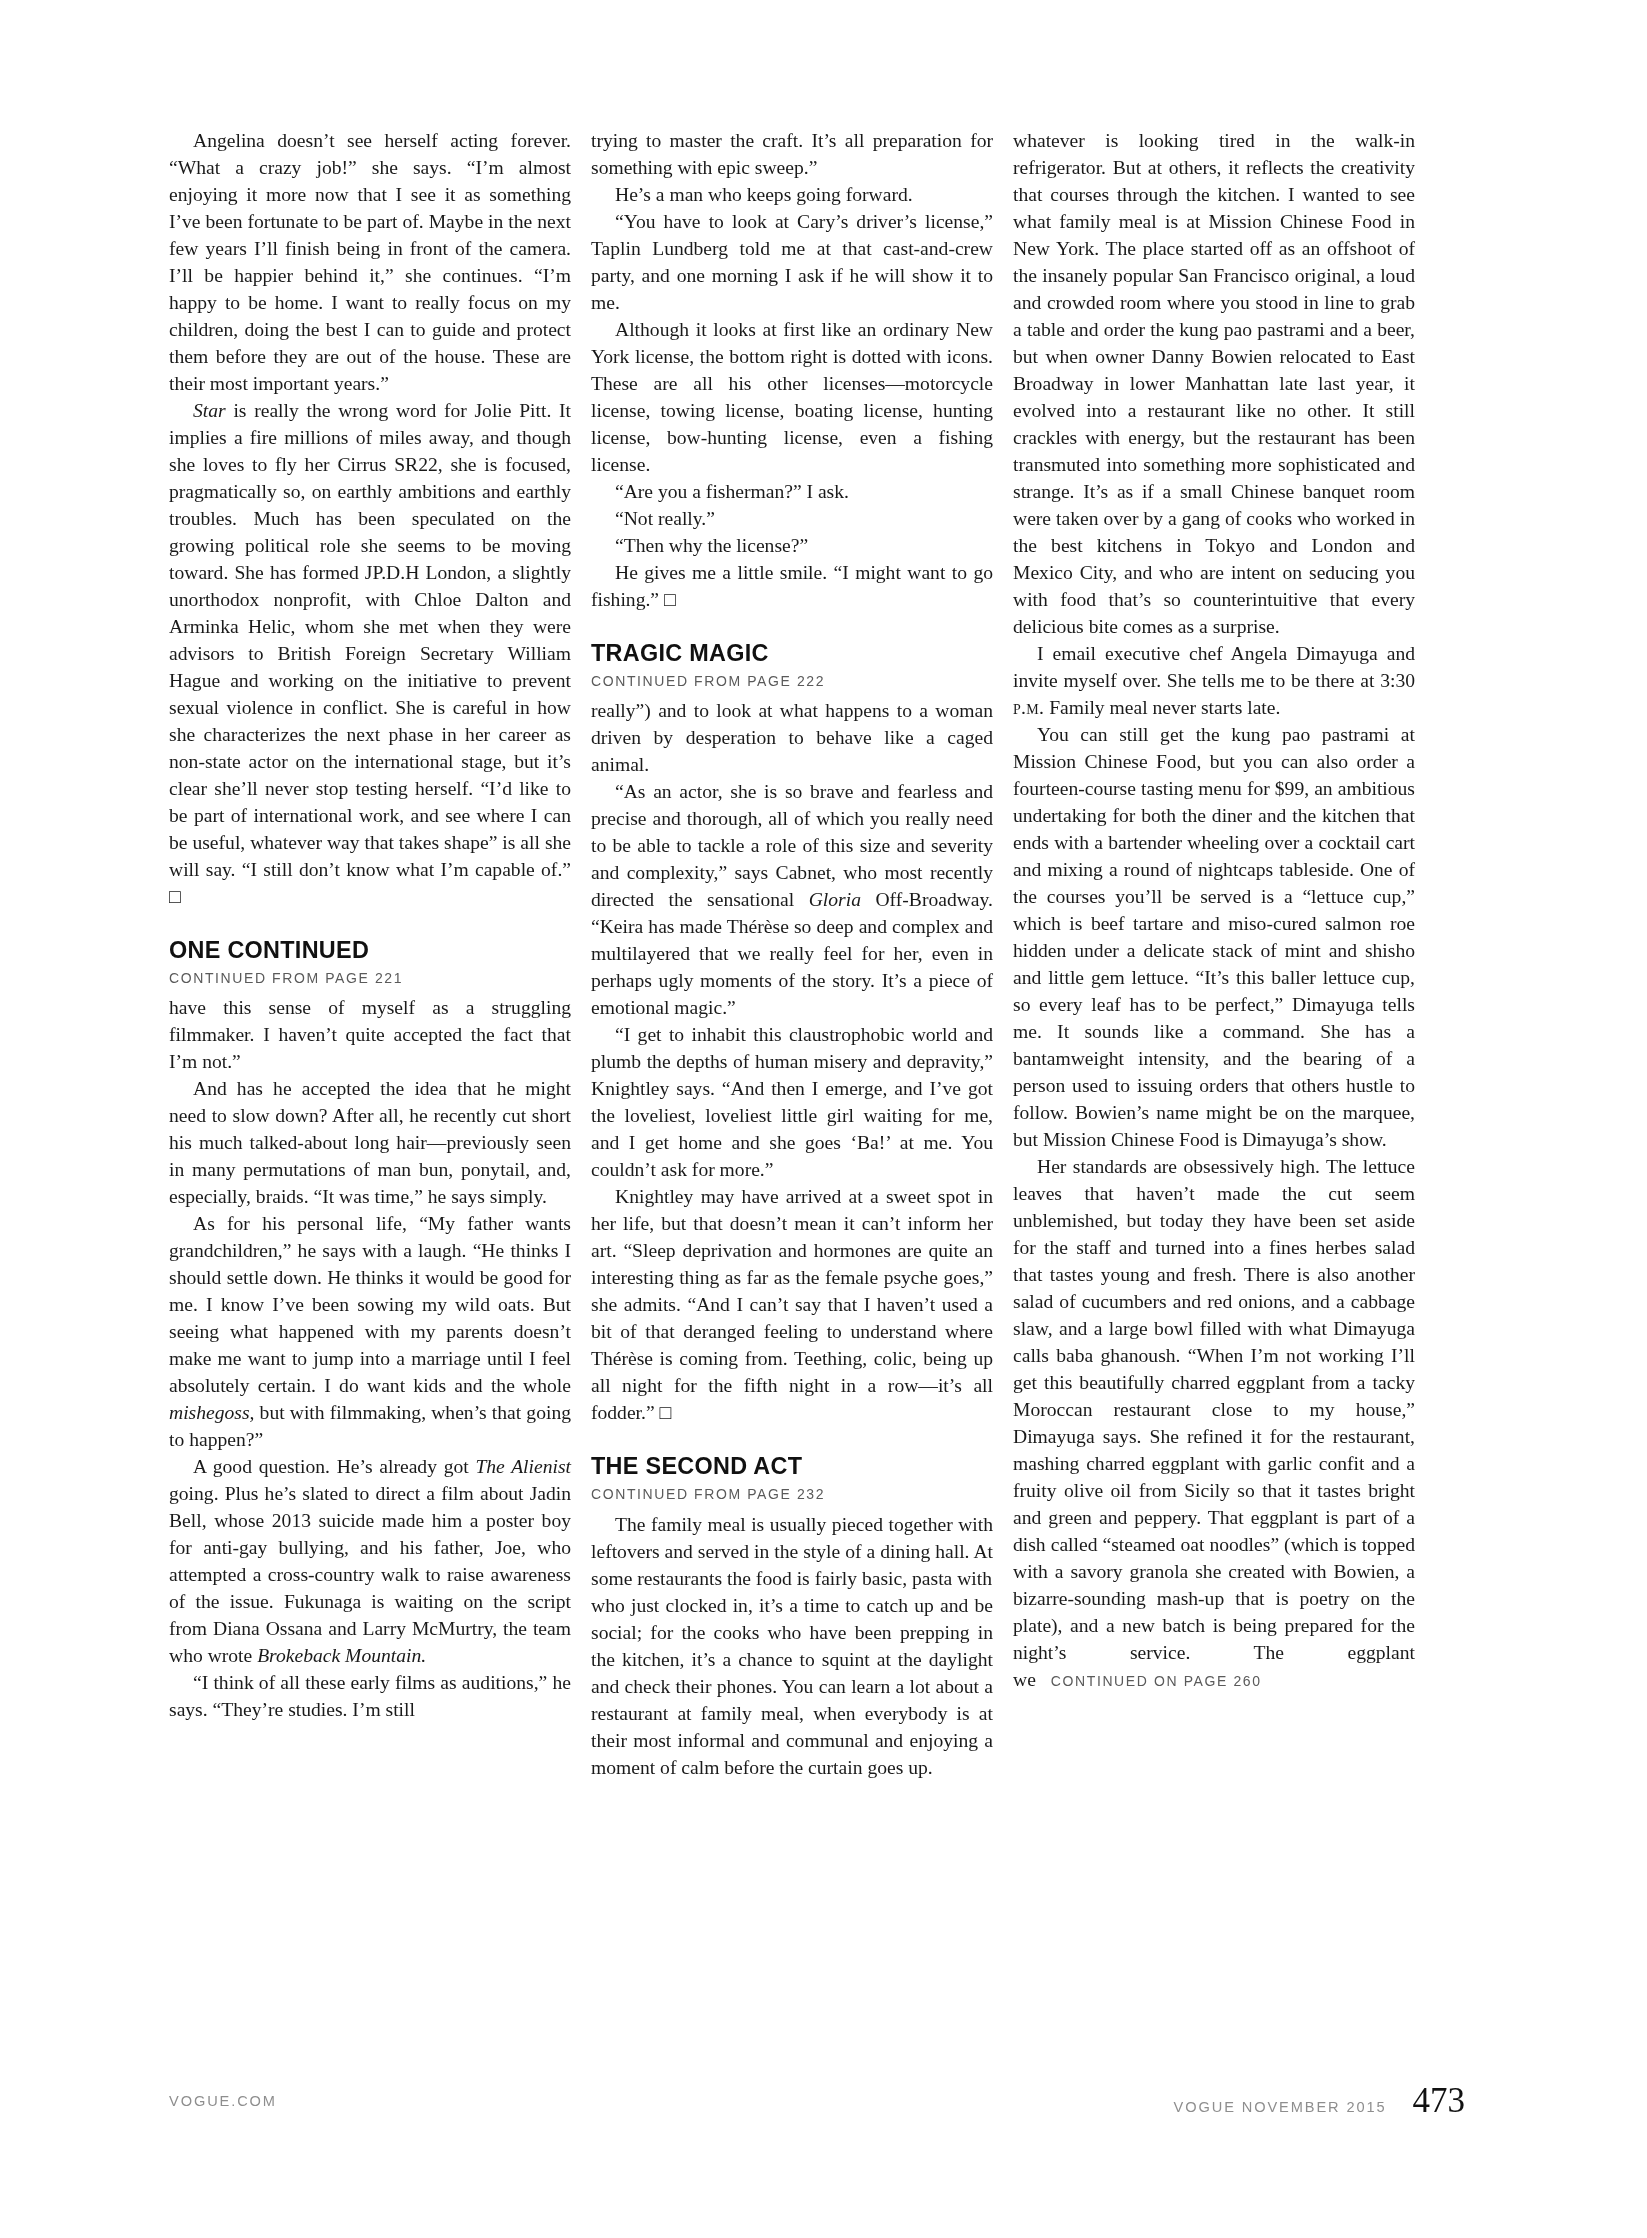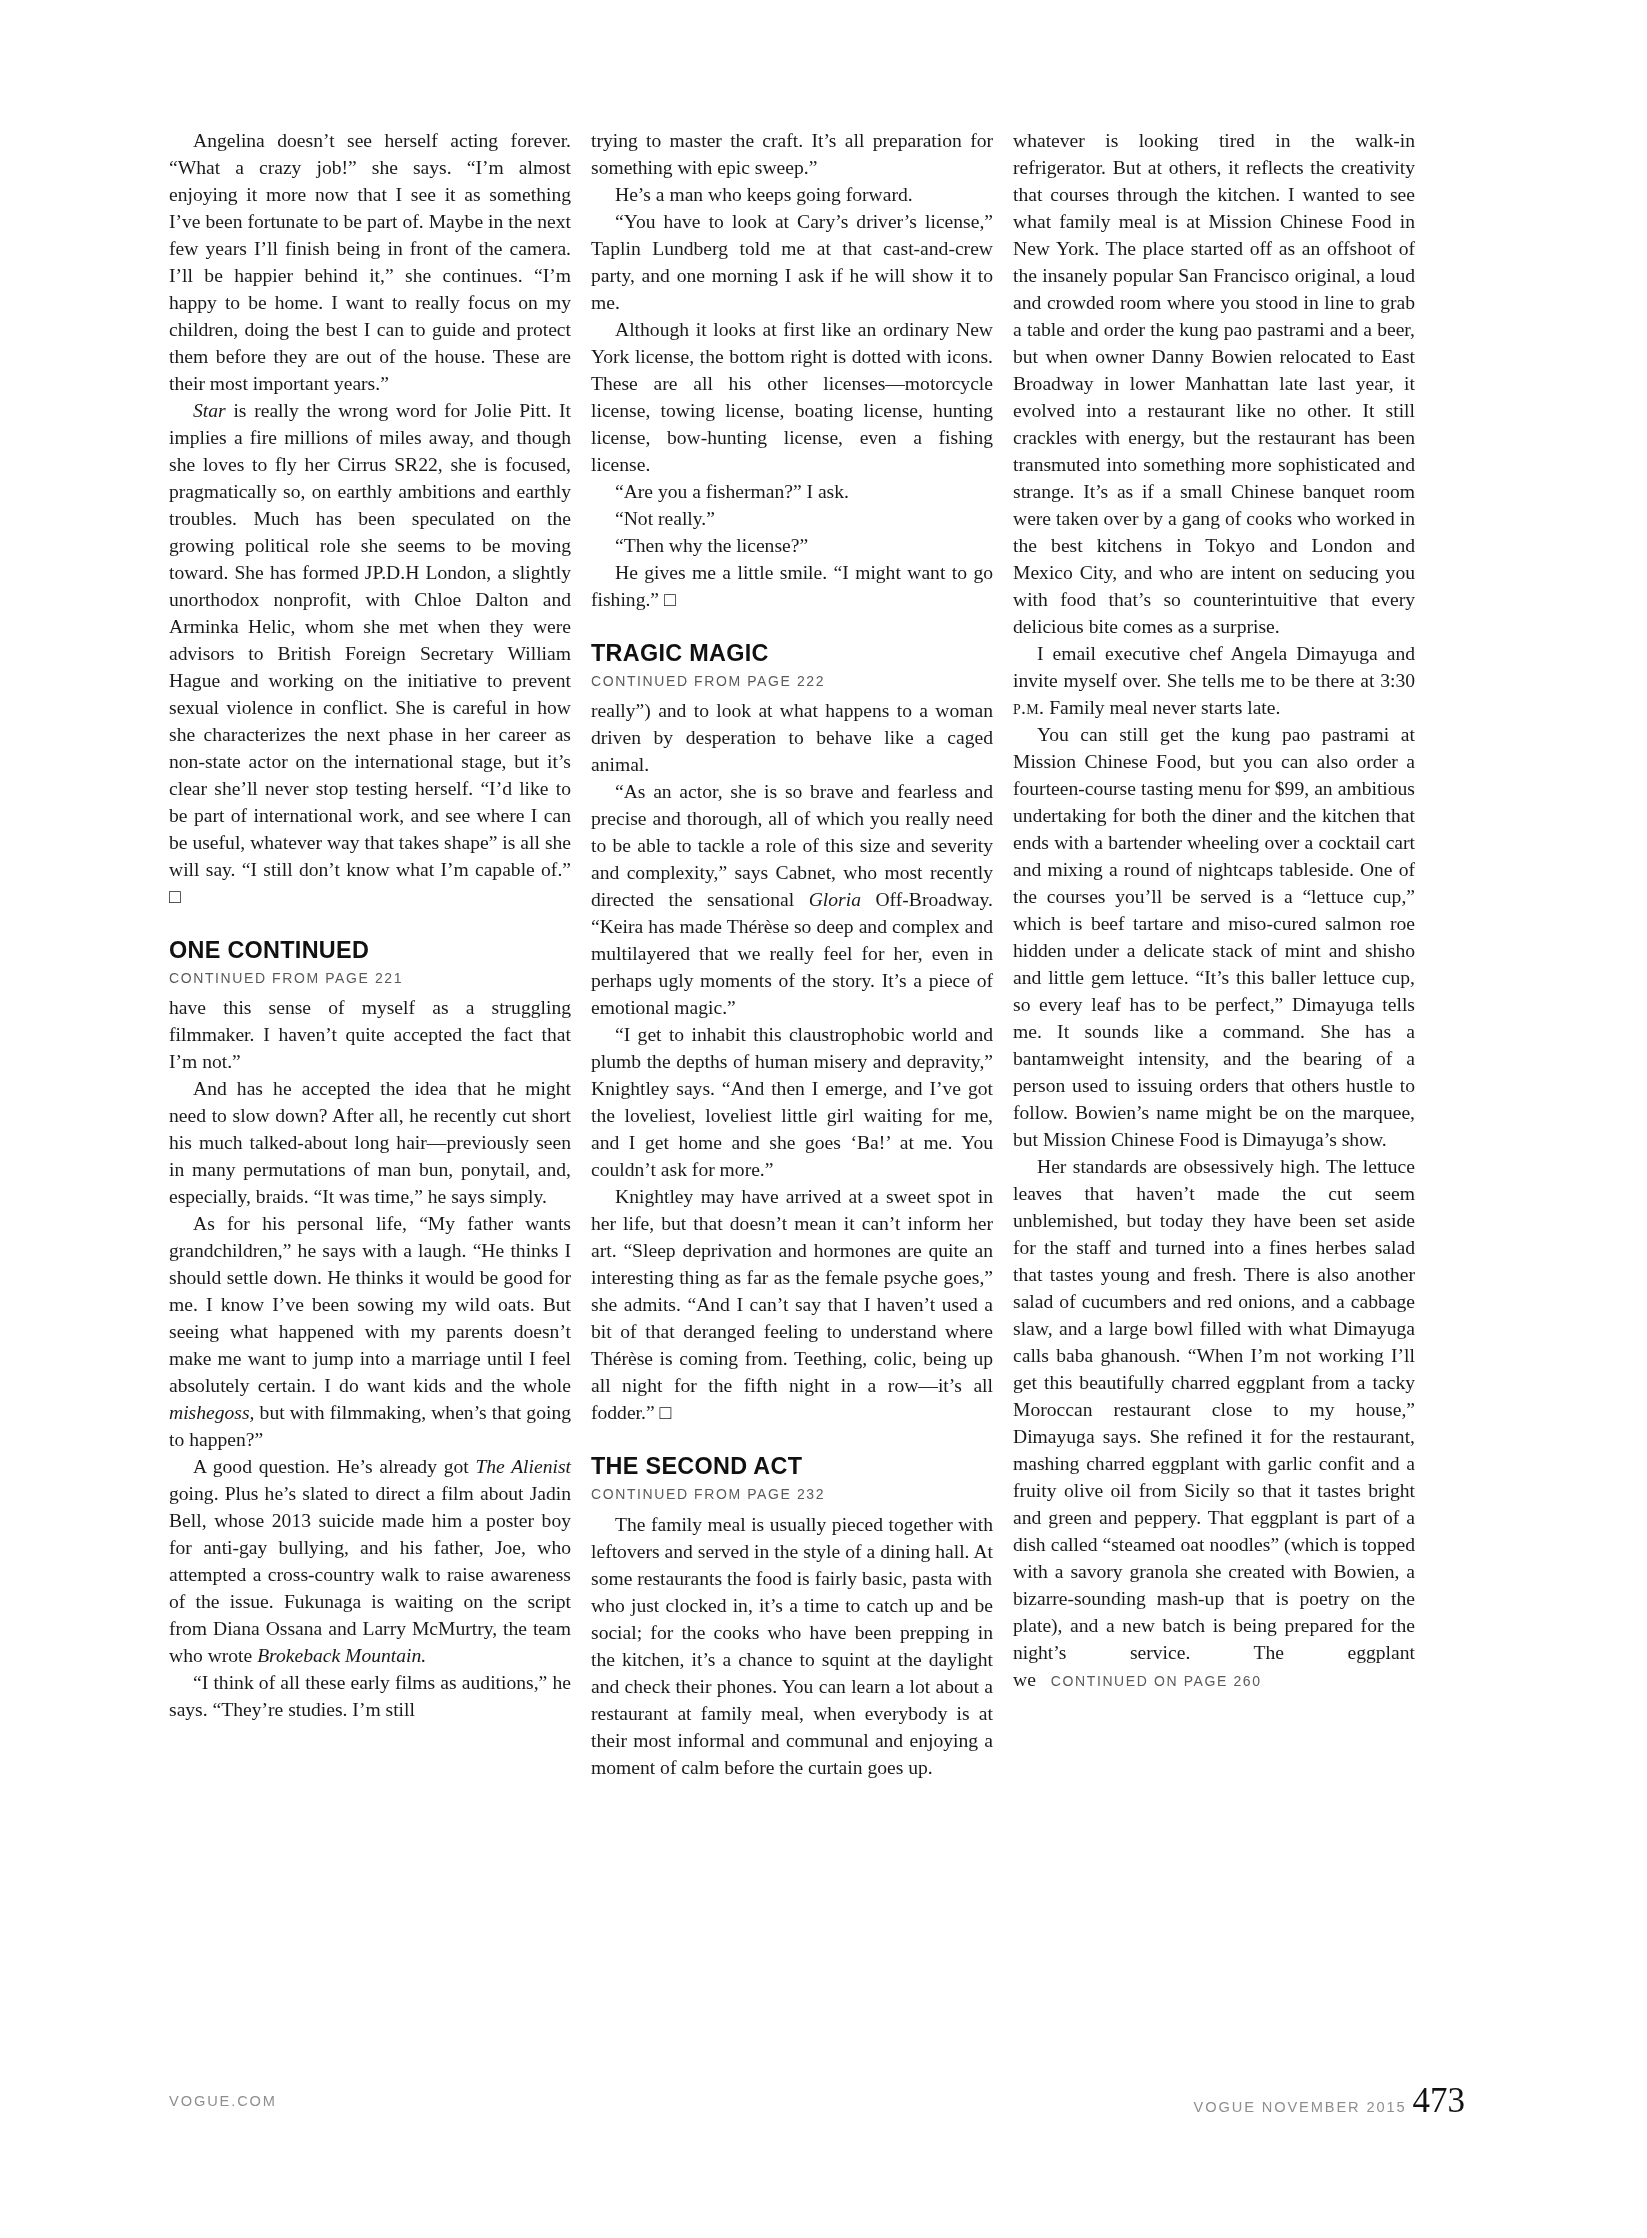--- a/index.html
+++ b/index.html
@@ -41,21 +41,21 @@
   }
 
   .footer {
     position: absolute; left: 169px; width: 1296px; top: 2081px;
     display: flex; justify-content: space-between; align-items: center;
   }
   .footer-left, .footer-issue {
     font-family: "Liberation Sans", sans-serif;
     font-size: 14.6px; letter-spacing: 1.9px; color: #8e8e8e;
   }
-  .footer-right { display: flex; align-items: baseline; gap: 6px; }
+  .footer-right { display: flex; align-items: baseline; gap: 26px; }
   .page-number {
     font-family: "Liberation Serif", serif;
     font-size: 35px; color: #111111; letter-spacing: 0;
   }
 </style>
 </head>
 <body>
 
 <div class="page">
   <main class="columns">

